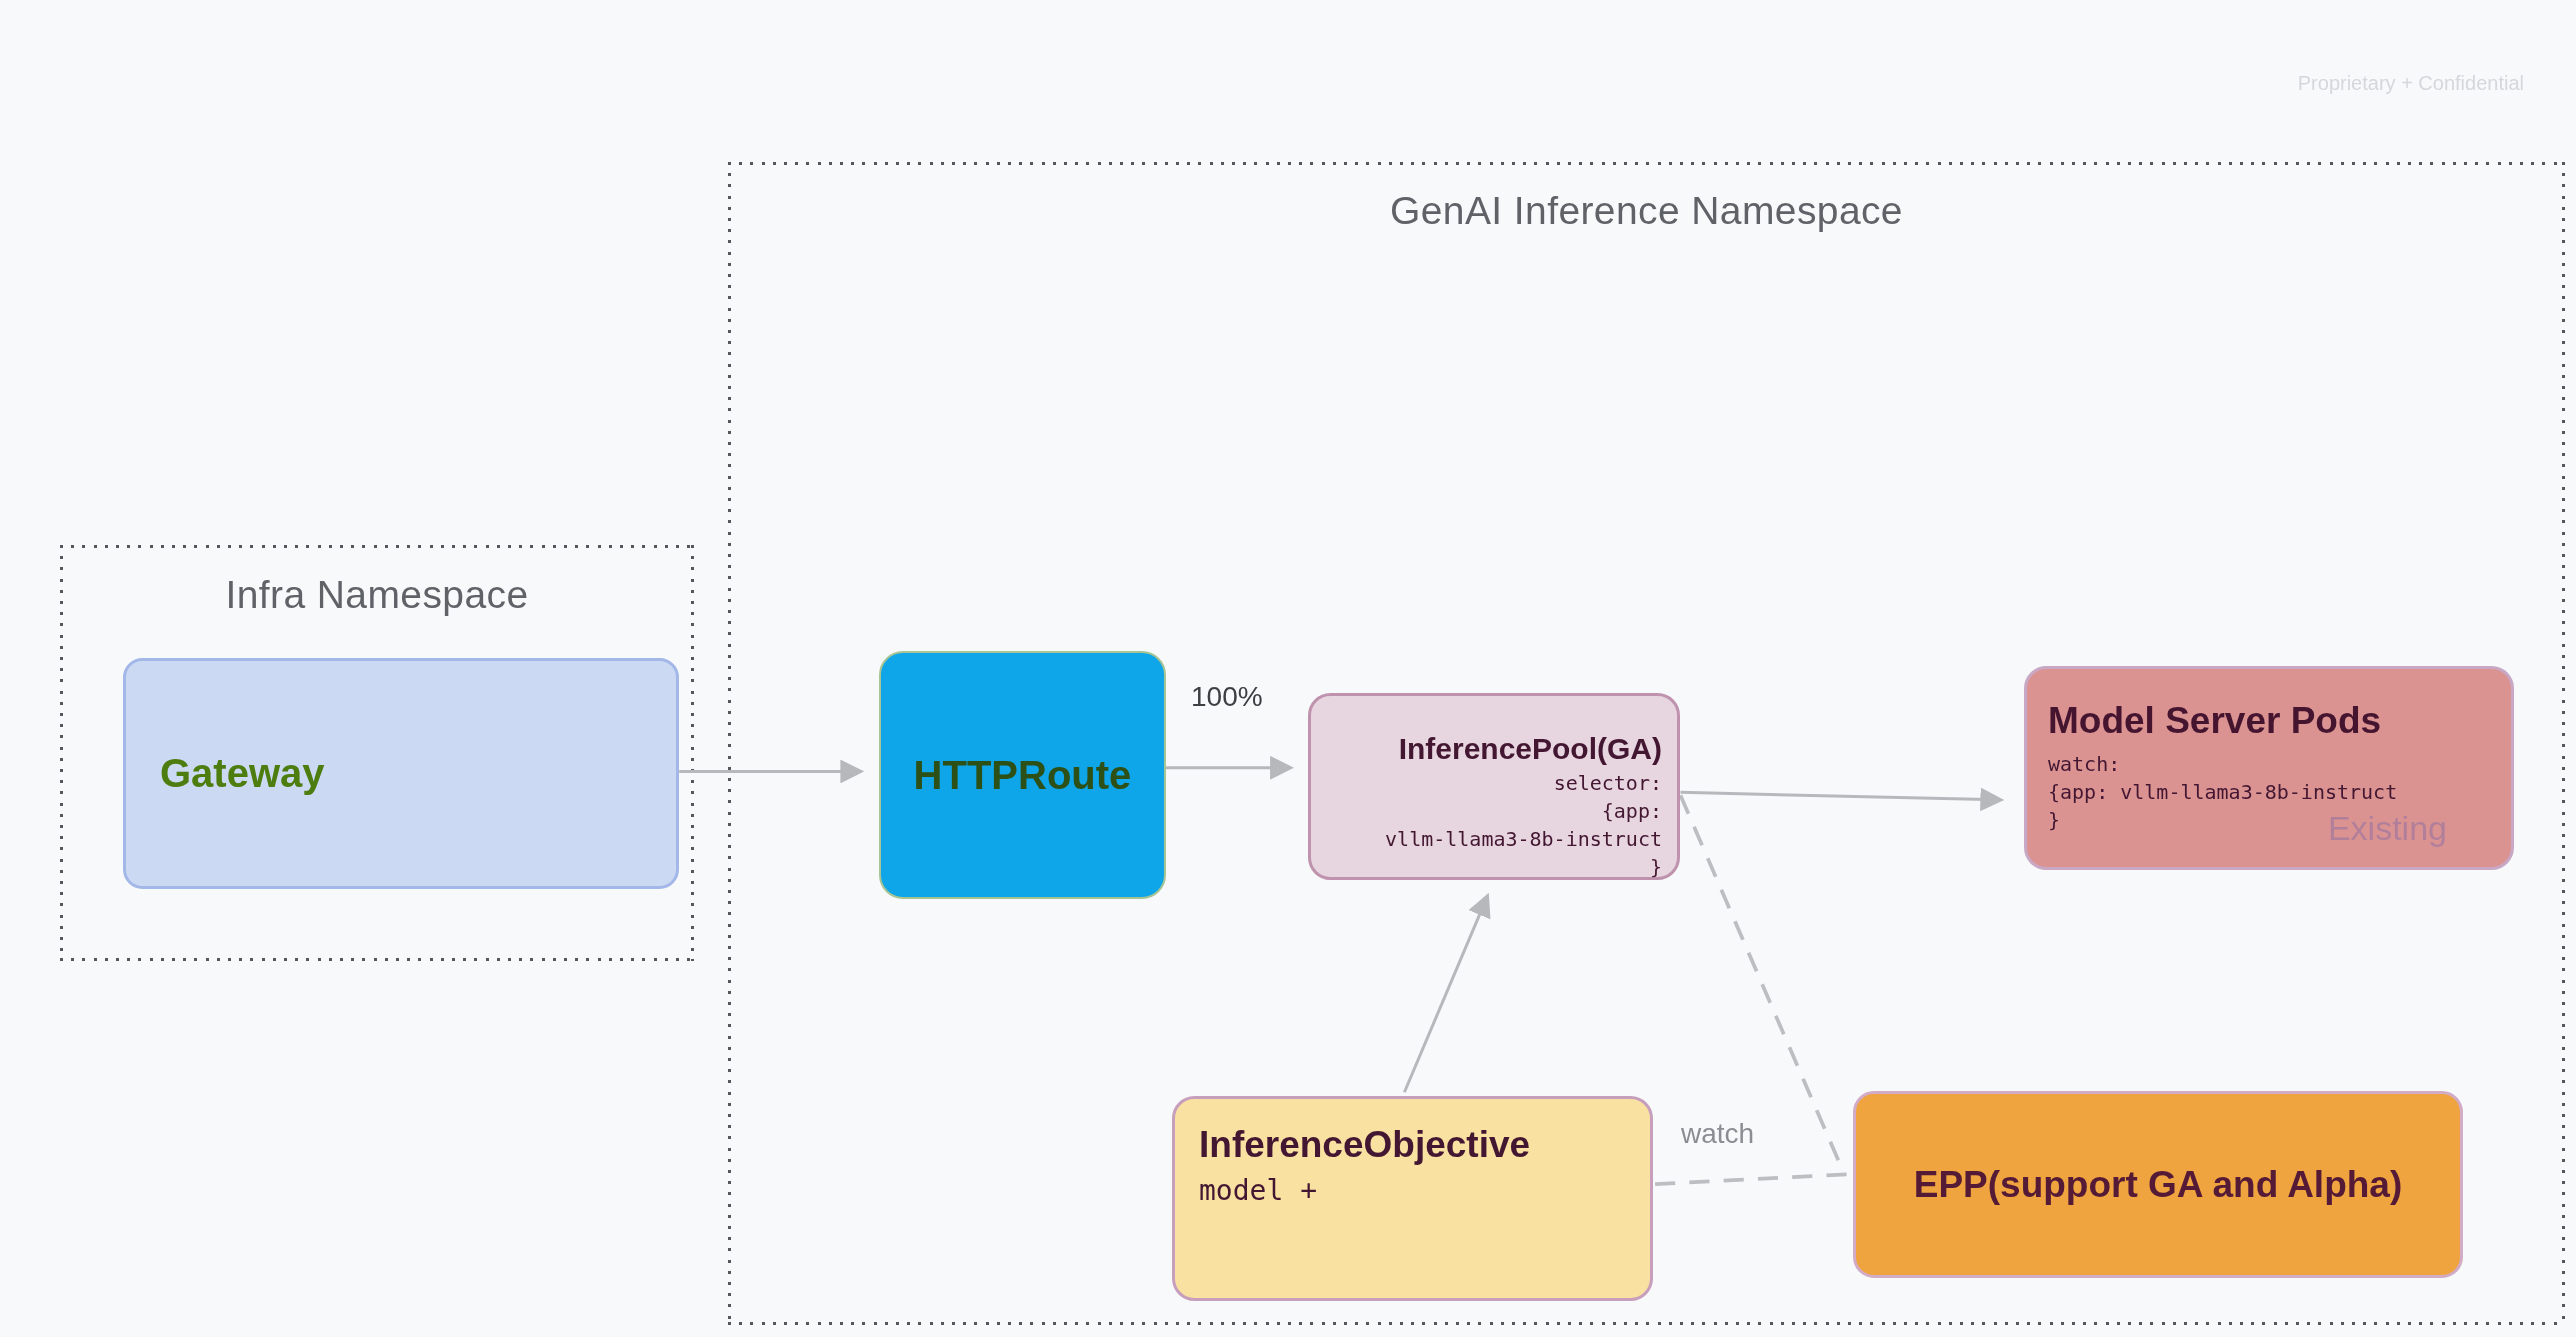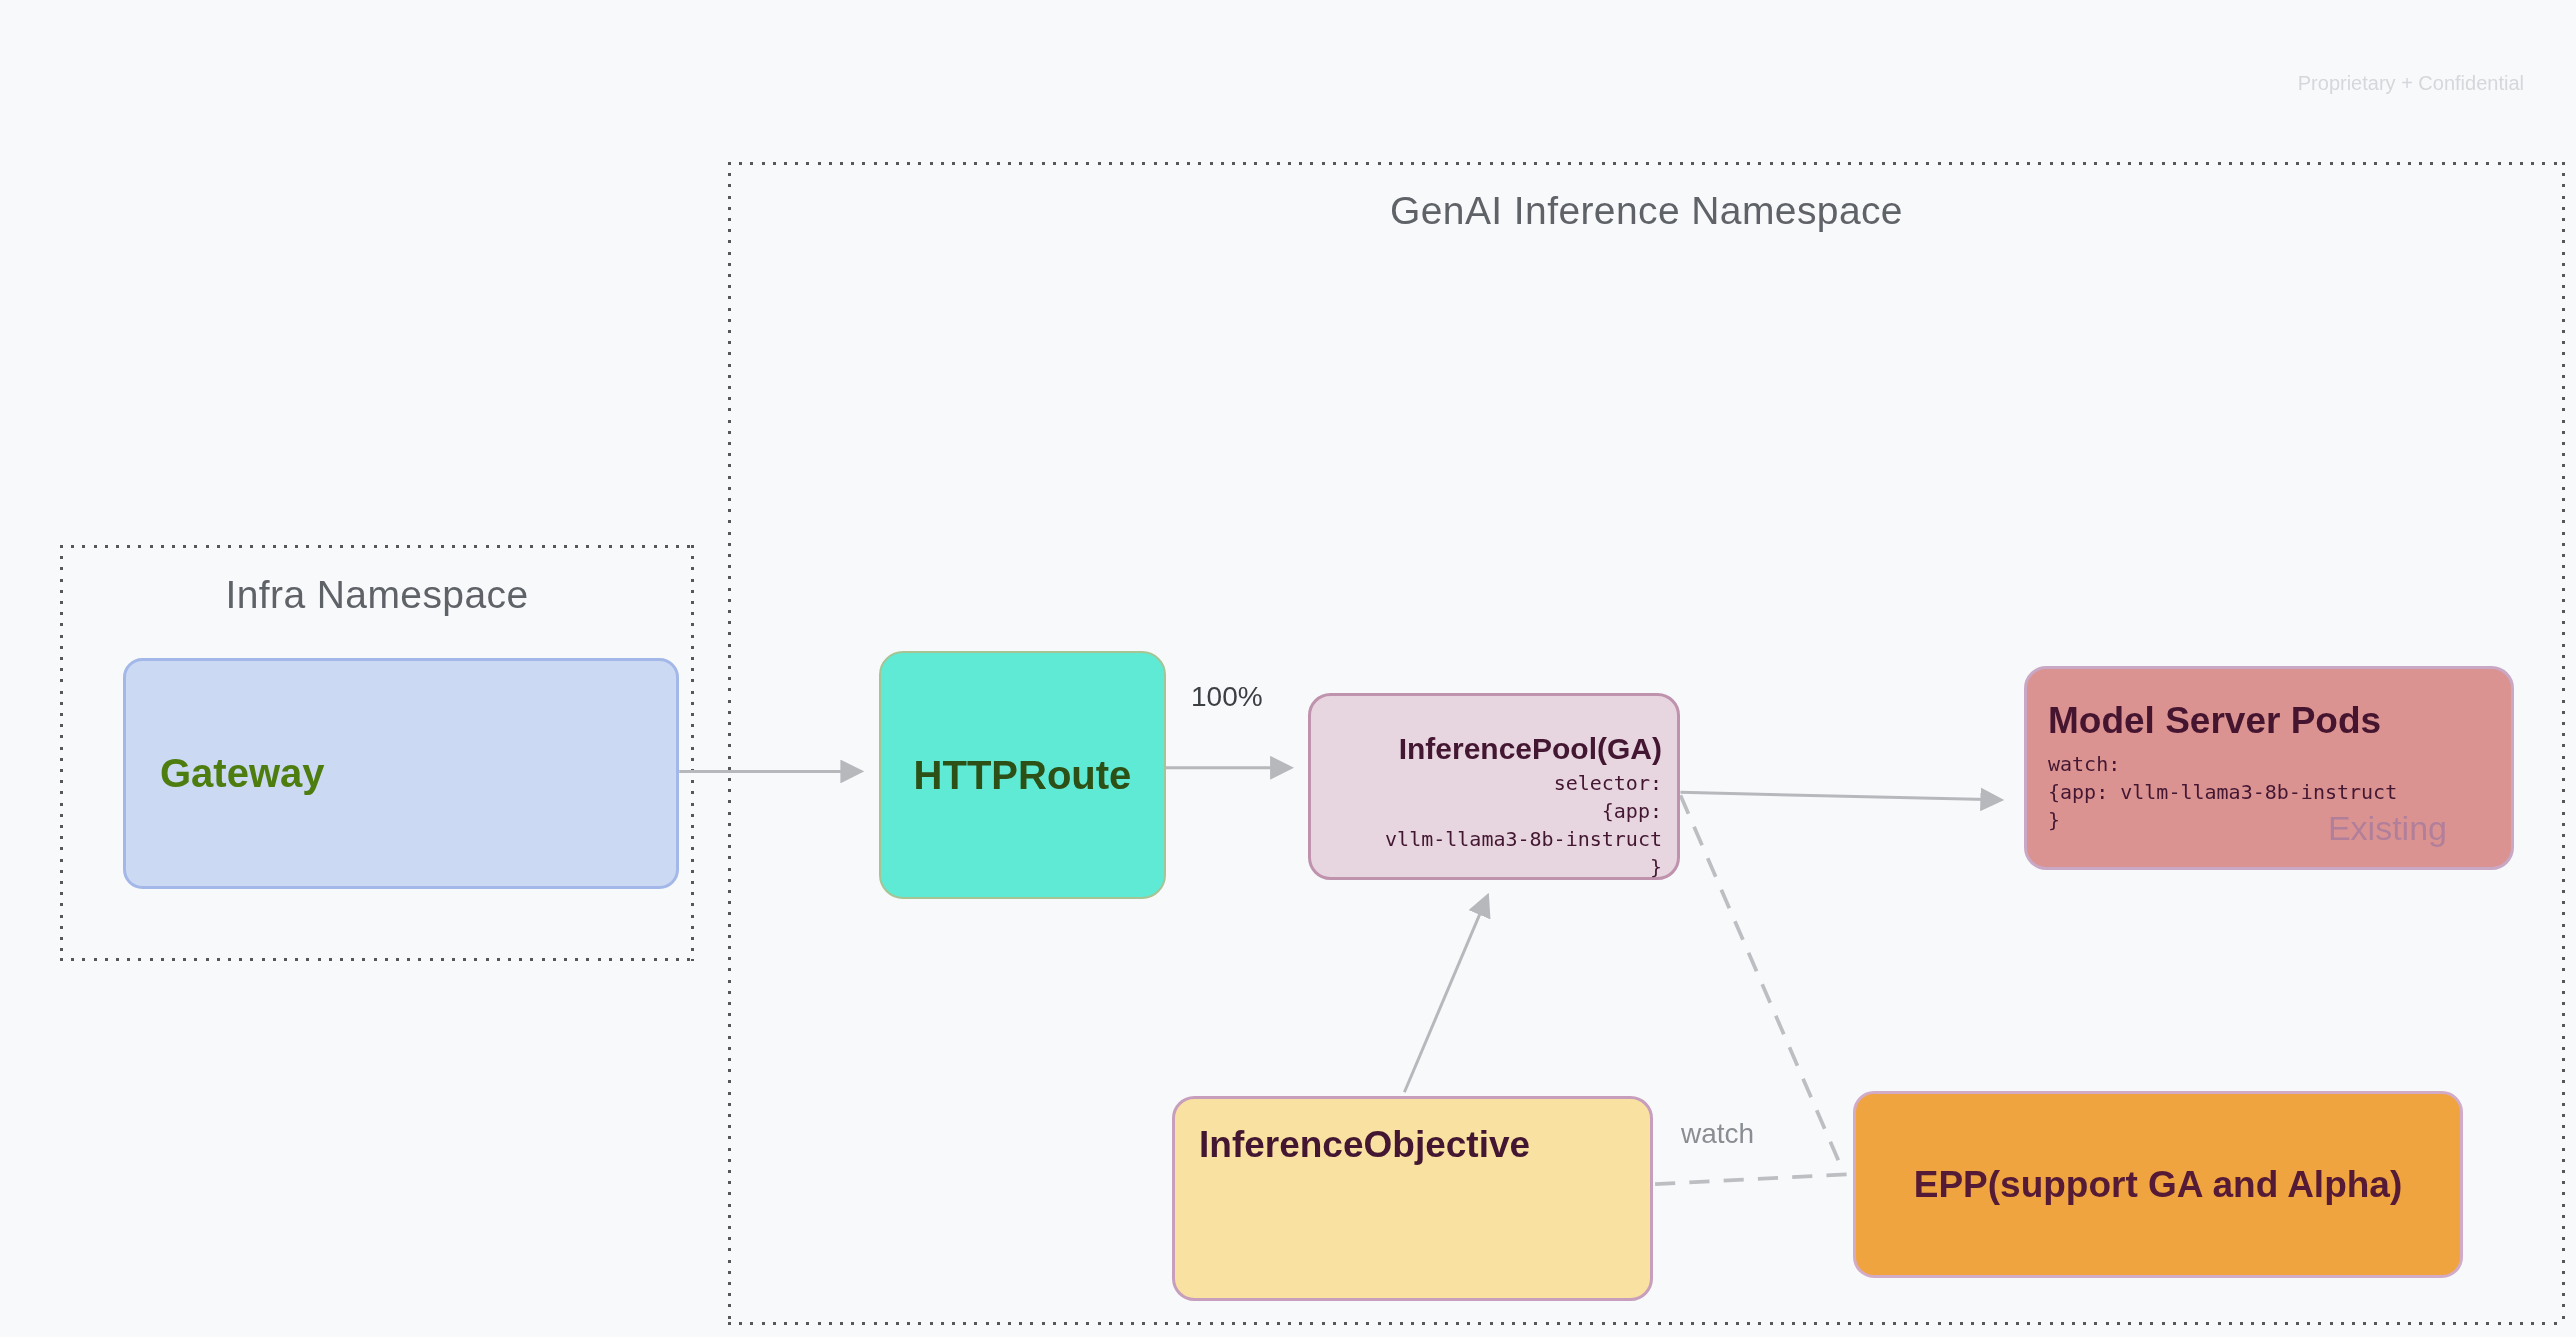--- a/index.html
+++ b/index.html
@@ -34,21 +34,21 @@
     left:123px;top:658px;width:556px;height:231px;
     background:#cbd9f3;border:3px solid #a3b8e8;border-radius:19.4px;
     display:flex;align-items:center;
   }
   .gateway .label{
     padding-left:34px;font-size:40px;font-weight:bold;color:#4d7c0f;
   }
 
   .httproute{
     left:879px;top:651px;width:287px;height:248px;
-    background:#5eead4;border:2.2px solid #a6c494;border-radius:24px;
+    background:#0ea5e9;border:2.2px solid #a6c494;border-radius:24px;
     display:flex;align-items:center;justify-content:center;
   }
   .httproute .label{font-size:40px;font-weight:bold;color:#2d5016;}
 
   .pool{
     left:1308px;top:693px;width:372px;height:187px;
     background:#e7d5df;border:3px solid #bf93ad;border-radius:22.4px;
     padding:36px 15px 0 18px;
     text-align:right;
   }
@@ -151,20 +151,21 @@
 <div class="node model">
   <div class="title">Model Server Pods</div>
   <div class="mono-line">watch:</div>
   <div class="mono-line">{app: vllm-llama3-8b-instruct</div>
   <div class="mono-line">}</div>
   <div class="badge">Existing</div>
 </div>
 
 <div class="node objective">
   <div class="title">InferenceObjective</div>
+  <div class="mono-line">model +</div>
 </div>
 
 <div class="abs edge-label-watch">watch</div>
 
 <div class="node epp">
   <div class="label">EPP(support GA and Alpha)</div>
 </div>
 
 
 </body></html>

